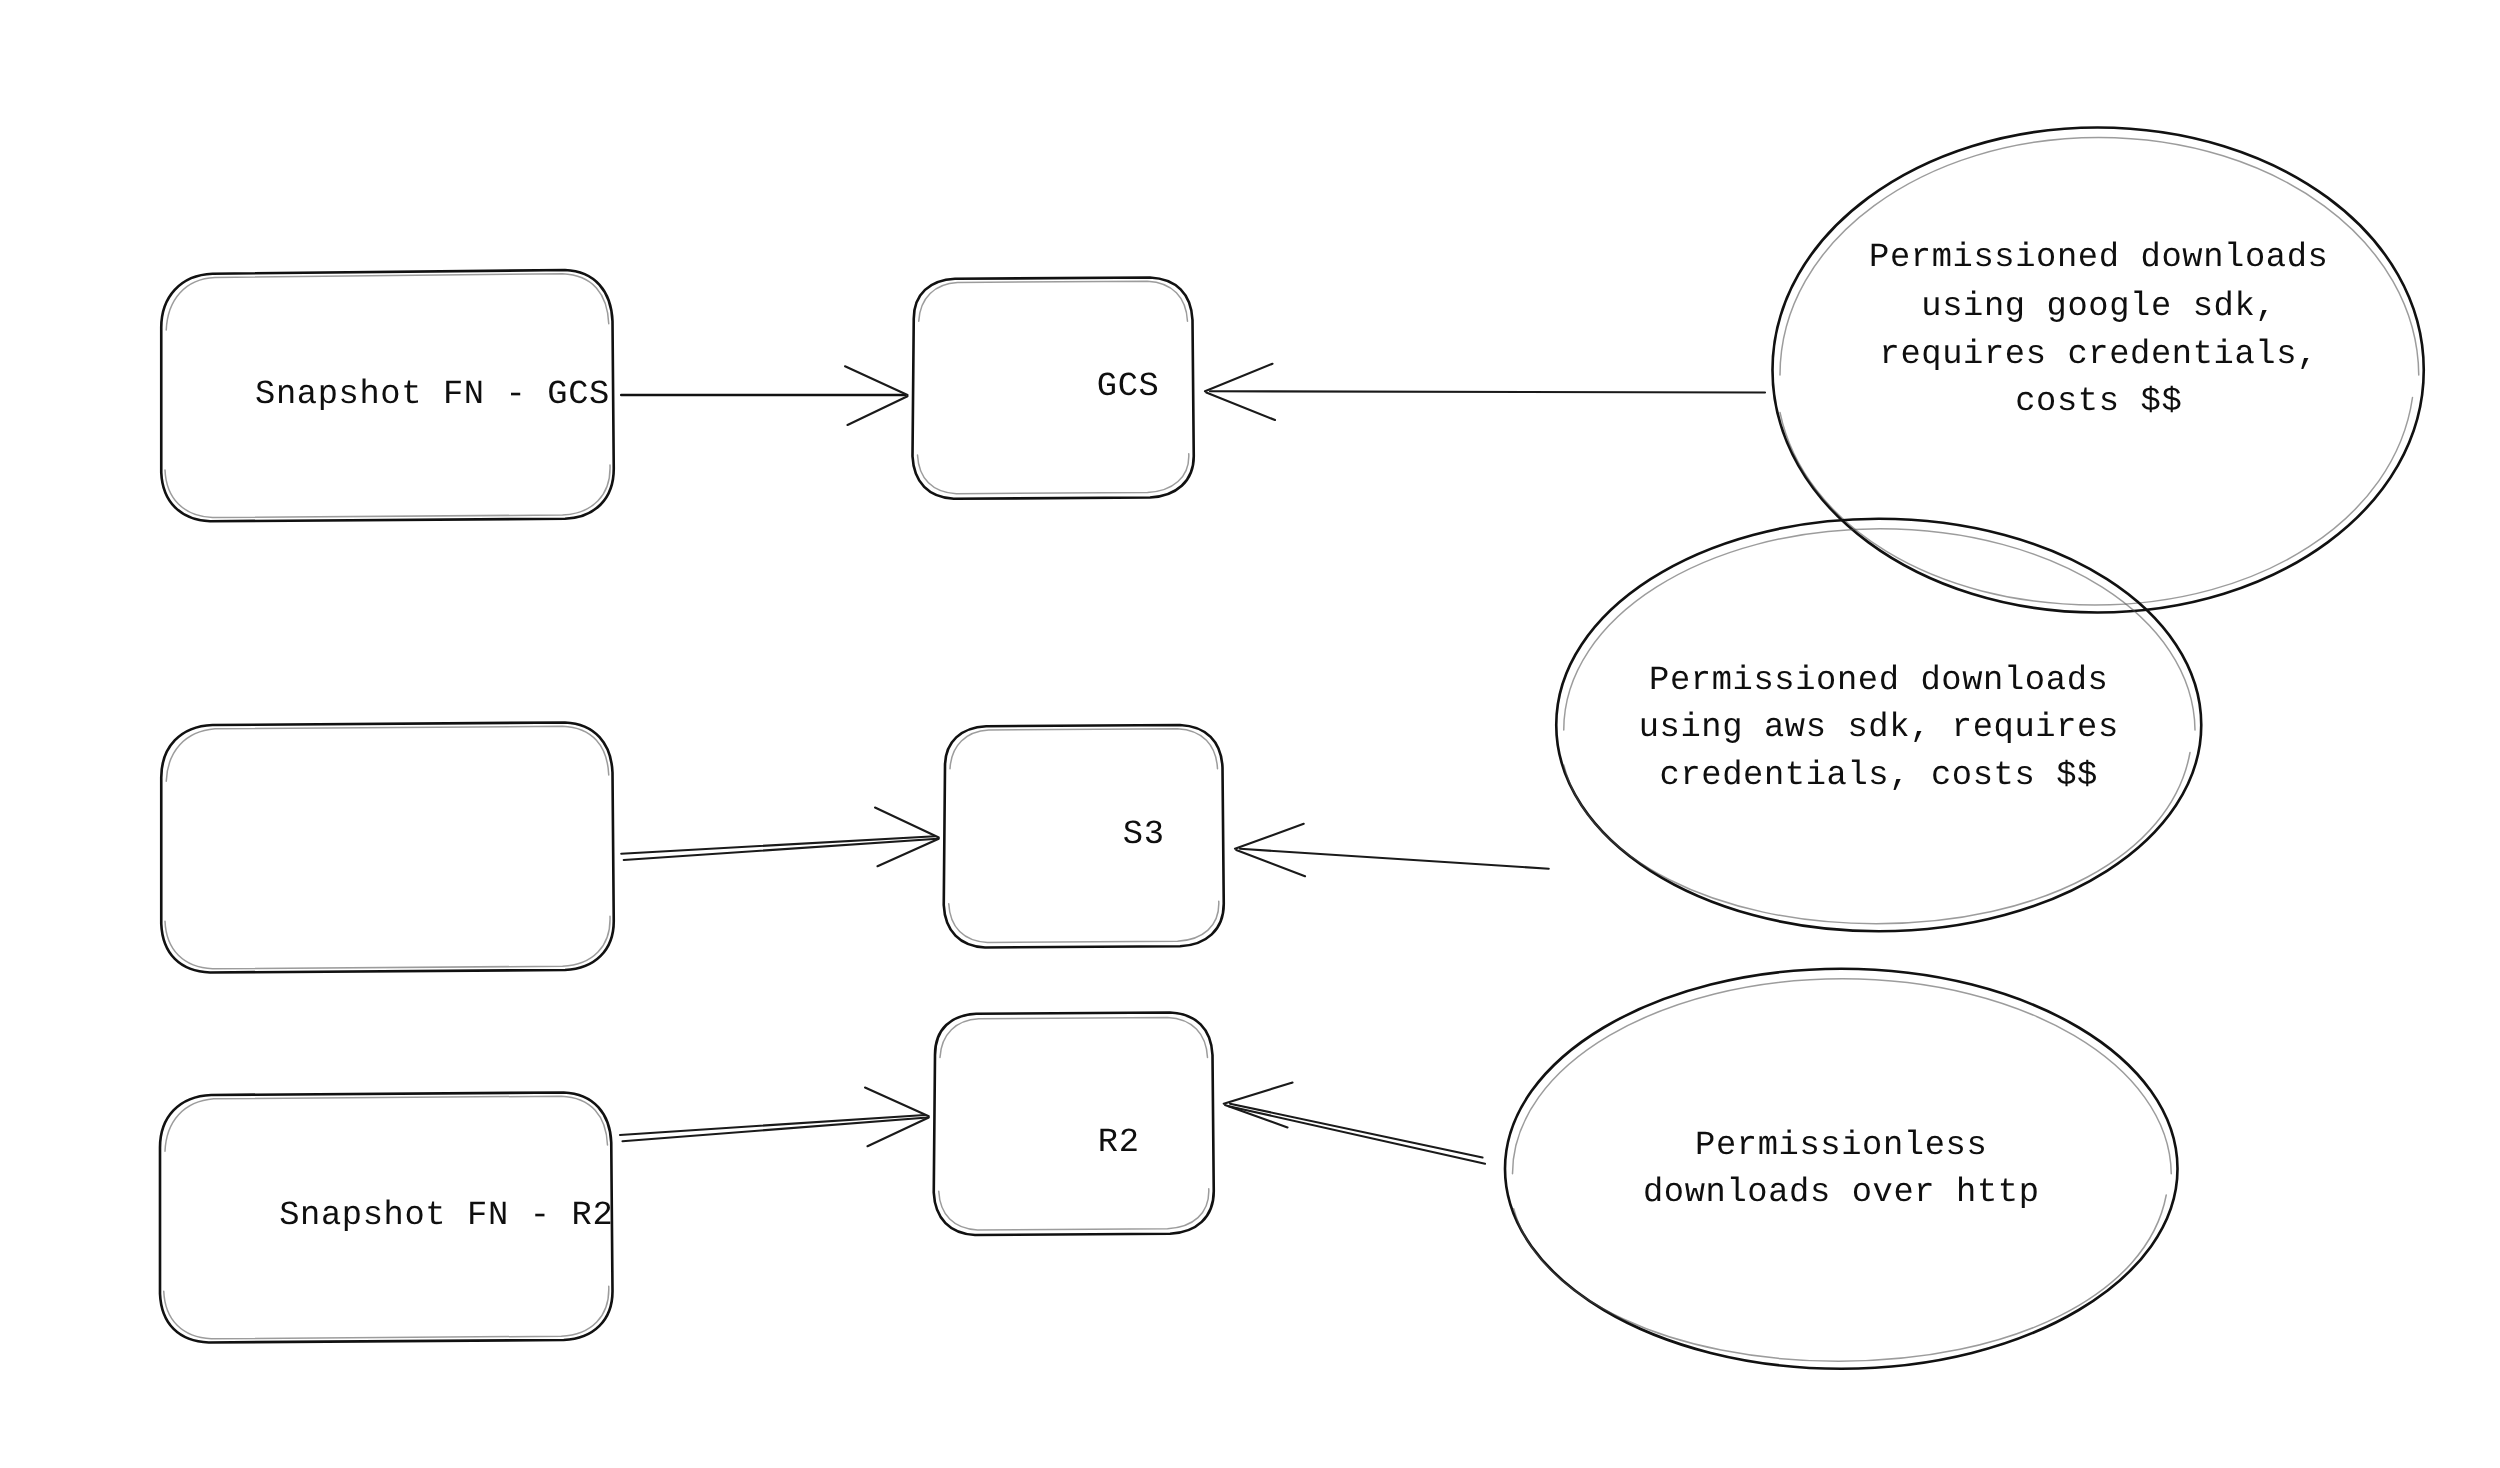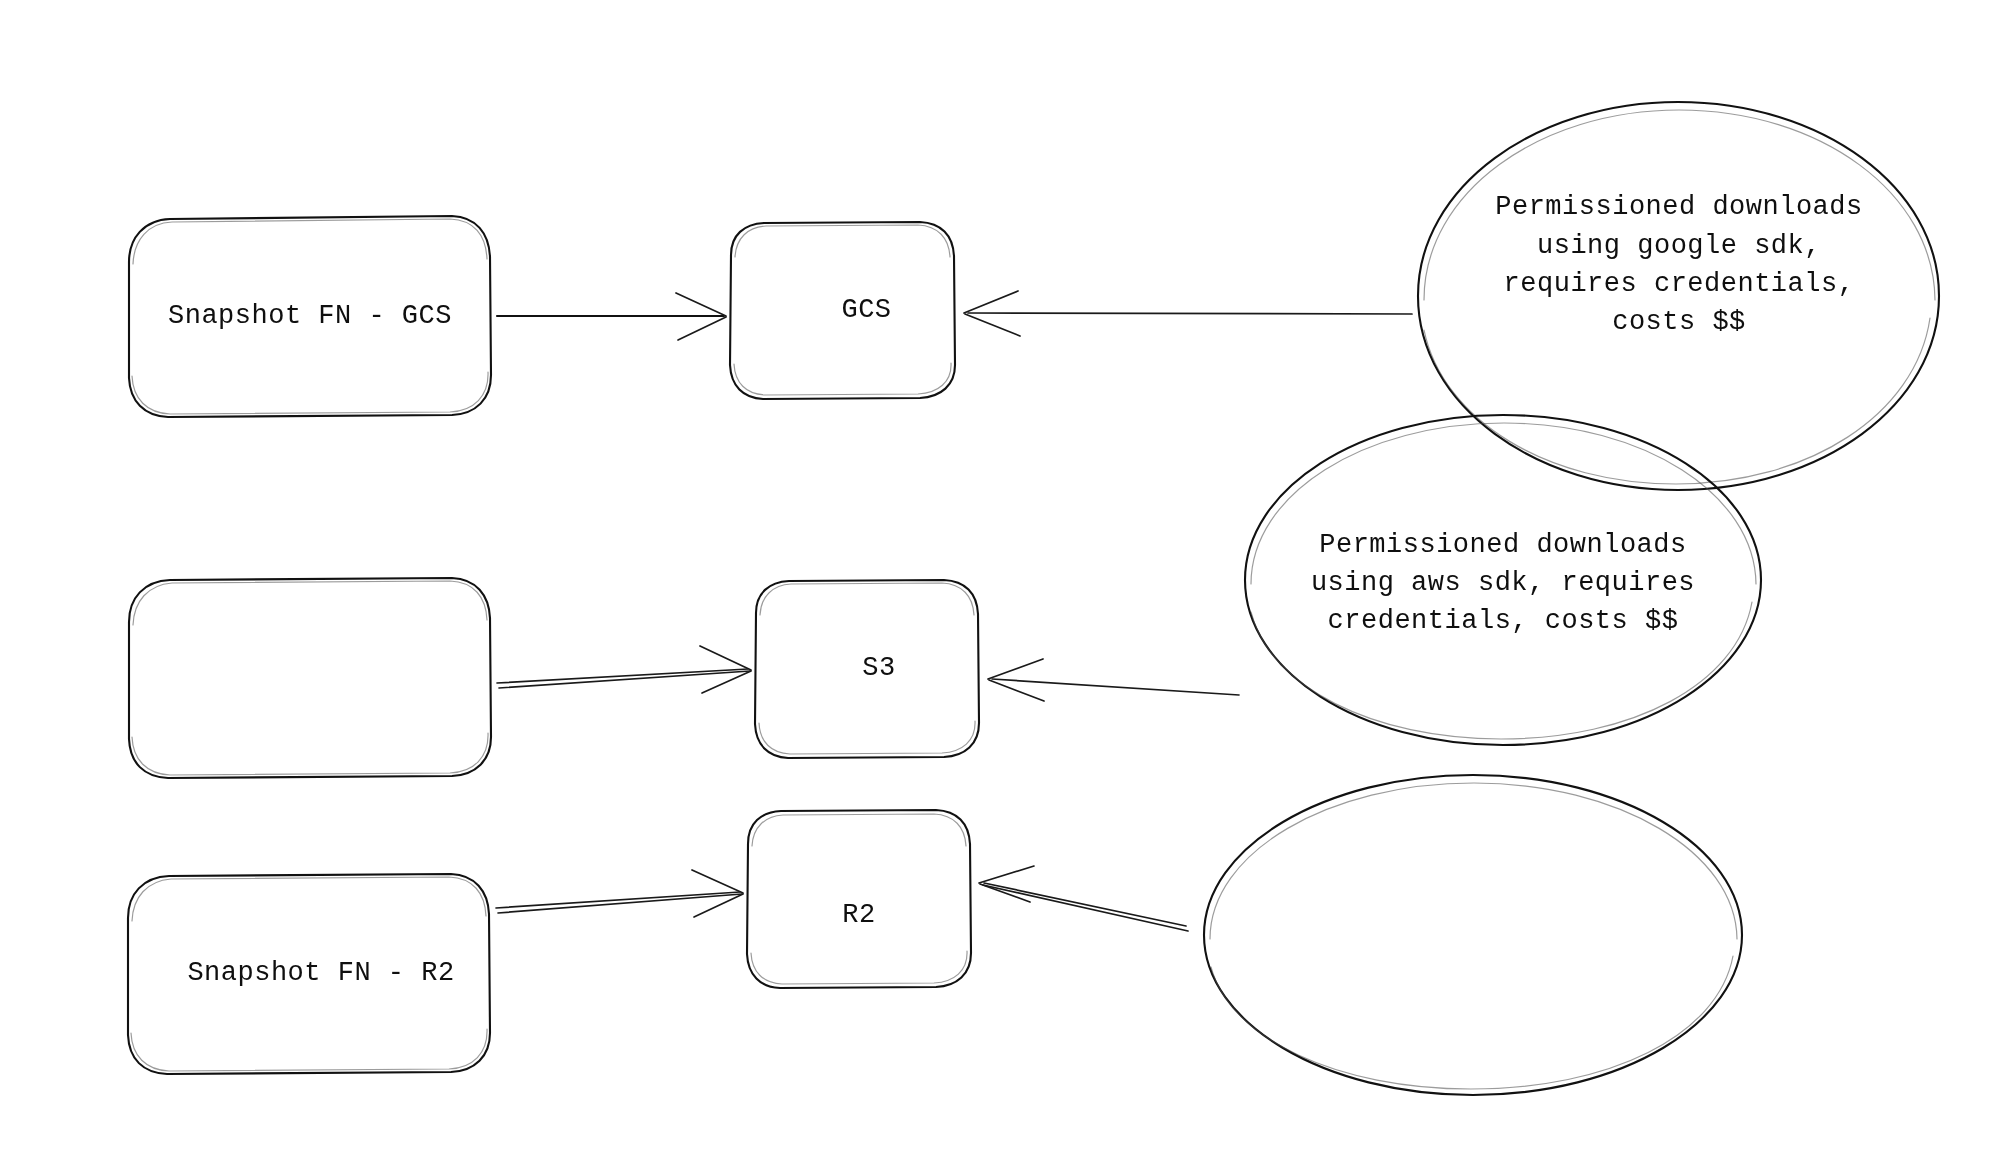--- a/index.html
+++ b/index.html
@@ -35,20 +35,21 @@
     text-align: center;
     color: #0f0f0f;
     font-family: Liberation Mono, monospace;
     letter-spacing: 0.5px;
     pointer-events: none;
     white-space: pre-line;
   }
   .node-label {
     font-size: 27px;
     line-height: 1.25;
+    margin-left: 36px;
   }
   .note-label {
     font-size: 27px;
     line-height: 1.42;
   }
   .hand {
     fill: none;
     stroke: #111111;
     stroke-width: 2.1;
     stroke-linecap: round;
@@ -209,14 +210,16 @@
   <div class="node-label" style="left:755px; top:580px; width:248px; height:178px;">S3</div>
 
   <div class="note-label" style="left:1267px; top:522px; width:472px; height:122px;">Permissioned downloads
 using aws sdk, requires
 credentials, costs $$</div>
 
   <div class="node-label" style="left:128px; top:874px; width:386px; height:200px;">Snapshot FN - R2</div>
 
   <div class="node-label" style="left:747px; top:810px; width:224px; height:212px;">R2</div>
 
+  <div class="note-label" style="left:1243px; top:895px; width:460px; height:82px;">Permissionless
+downloads over http</div>
 
 </div>
 
 </body></html>

